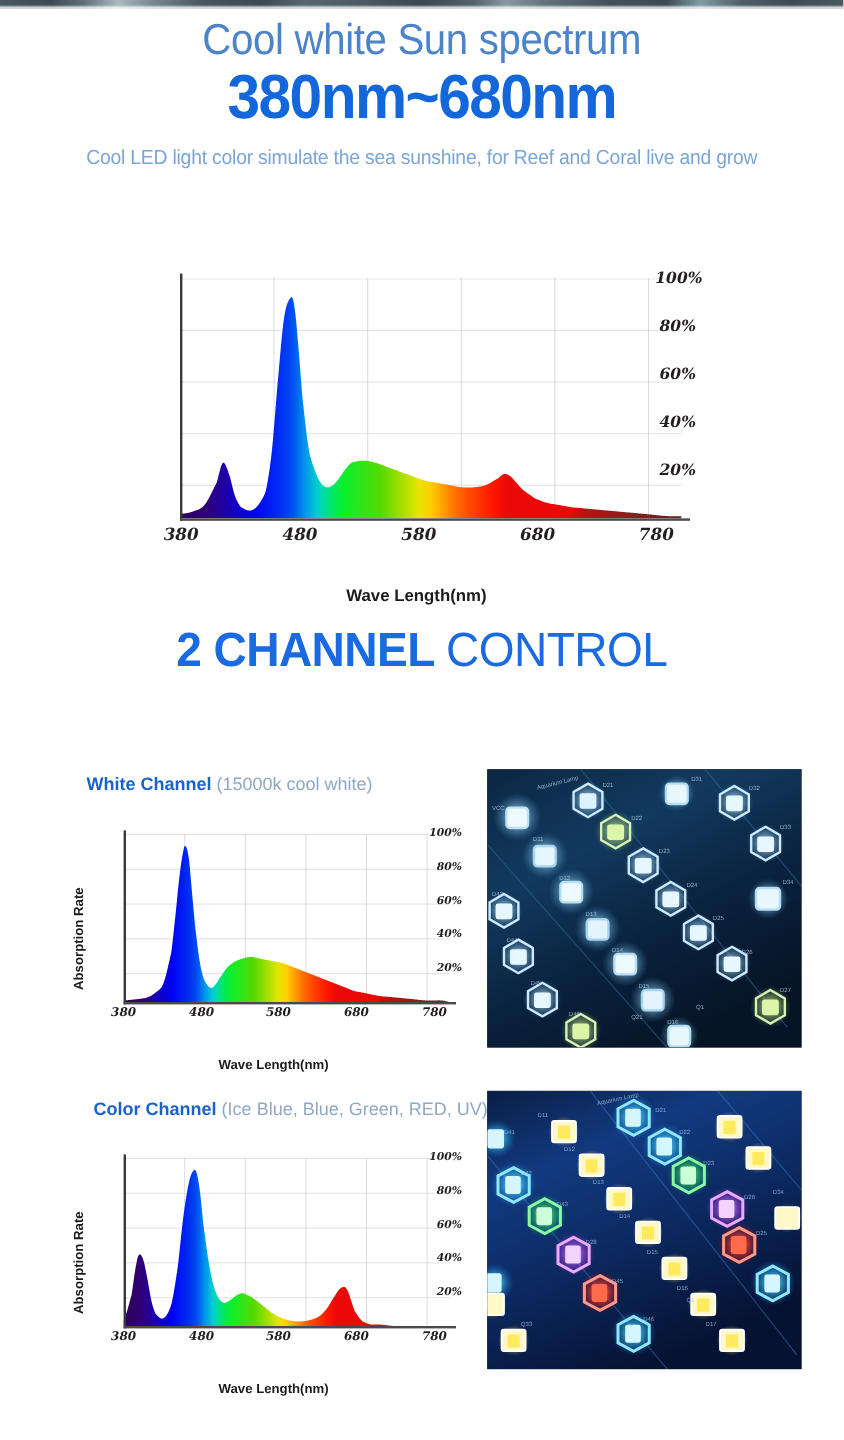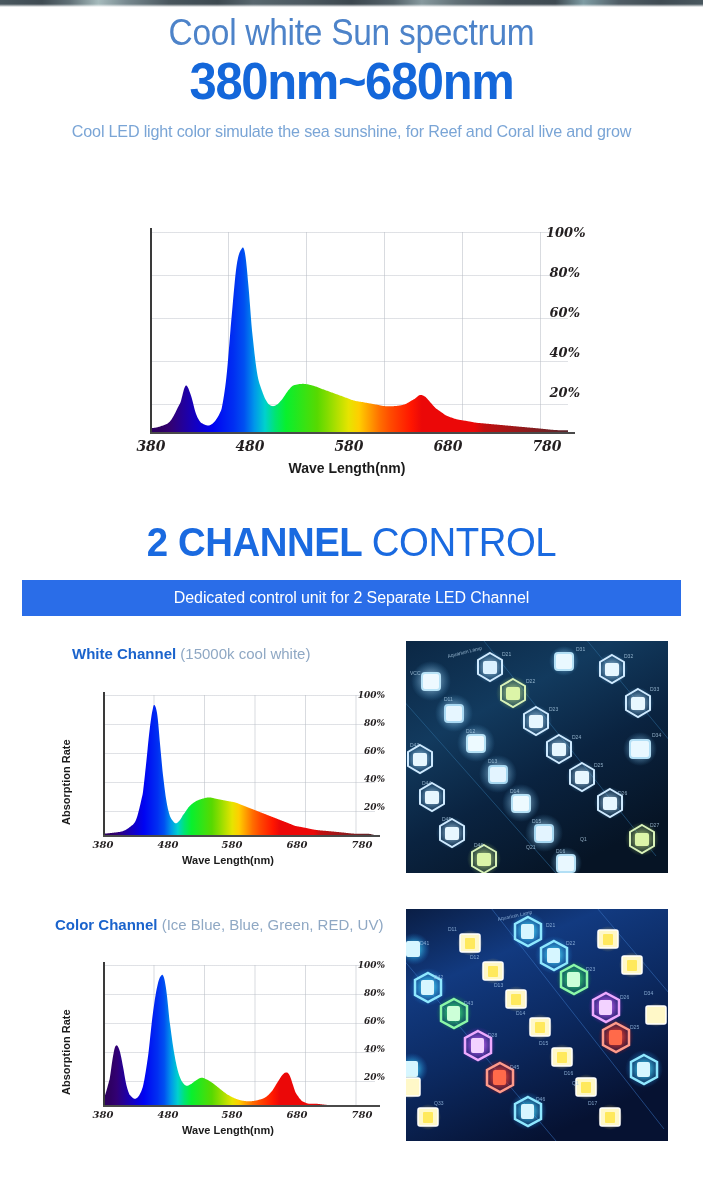--- a/index.html
+++ b/index.html
@@ -69,20 +69,21 @@
   .xtick{
     position:absolute;text-align:center;
     font-family:"DejaVu Serif", serif;
     font-style:italic;font-weight:bold;color:#231f20;
     white-space:nowrap;
   }
   .xlabel{
     position:absolute;text-align:center;width:100%;
     font-weight:bold;color:#1b1b1b;
     font-family:"Liberation Sans", sans-serif;
+    margin-top:28px;
   }
   .ylabel{
     position:absolute;
     font-weight:bold;color:#1b1b1b;white-space:nowrap;
     transform-origin:left top;transform:rotate(-90deg);
     font-family:"Liberation Sans", sans-serif;
   }
   .spec-svg{position:absolute;left:0;top:0;}
 
   
@@ -191,23 +192,20 @@
     <div class="xtick" style="left:317px;top:210px;width:42px;font-size:14px;">680</div>
     <div class="xtick" style="left:416px;top:210px;width:42px;font-size:14px;">780</div>
 
     <div class="xlabel" style="left:22px;top:232px;width:430px;font-size:14px;">Wave Length(nm)</div>
   </div>
 
   <div class="section-head" style="top:520px;">
     <span class="strong">2 CHANNEL </span><span class="light">CONTROL</span>
   </div>
 
-  <div class="banner">
-    <span>Dedicated control unit for 2 Separate LED Channel</span>
-  </div>
 
   <div class="chan-label" style="left:72px;top:645px;">
     <span class="name">White Channel</span><span class="note"> (15000k cool white)</span>
   </div>
 
   <div class="chart" id="chart-white" style="left:55px;top:692px;width:330px;height:170px;">
 
     <div class="plot" id="plot-white" style="left:48px;top:3px;width:272px;height:140px;background-size:50.5px 29px;">
       <svg class="spec-svg" id="svg-white" width="272" height="140" viewBox="0 0 272 140" preserveAspectRatio="none">
           <defs>
@@ -433,21 +431,21 @@
         <text x="4" y="106">D43</text>
           <text x="16" y="144">D44</text>
         <text x="36" y="180">D45</text>
           <text x="68" y="206">D46</text>
         <text x="174" y="200">Q1</text>
           <text x="120" y="208">Q21</text>
       </g>
     </svg>
   </div>
 
-  <div class="chan-label" style="left:55px;top:916px;">
+  <div class="chan-label" style="left:78px;top:916px;">
     <span class="name">Color Channel</span><span class="note"> (Ice Blue, Blue, Green, RED, UV)</span>
   </div>
 
   <div class="chart" id="chart-color" style="left:55px;top:962px;width:330px;height:175px;">
 
     <div class="plot" id="plot-color" style="left:48px;top:3px;width:272px;height:140px;background-size:50.5px 29px;">
       <svg class="spec-svg" id="svg-color" width="272" height="140" viewBox="0 0 272 140" preserveAspectRatio="none">
           <defs>
             <linearGradient id="svg-color-grad" x1="0" y1="0" x2="1" y2="0">
               <stop offset="0%" stop-color="rgb(46,0,97)"></stop>

